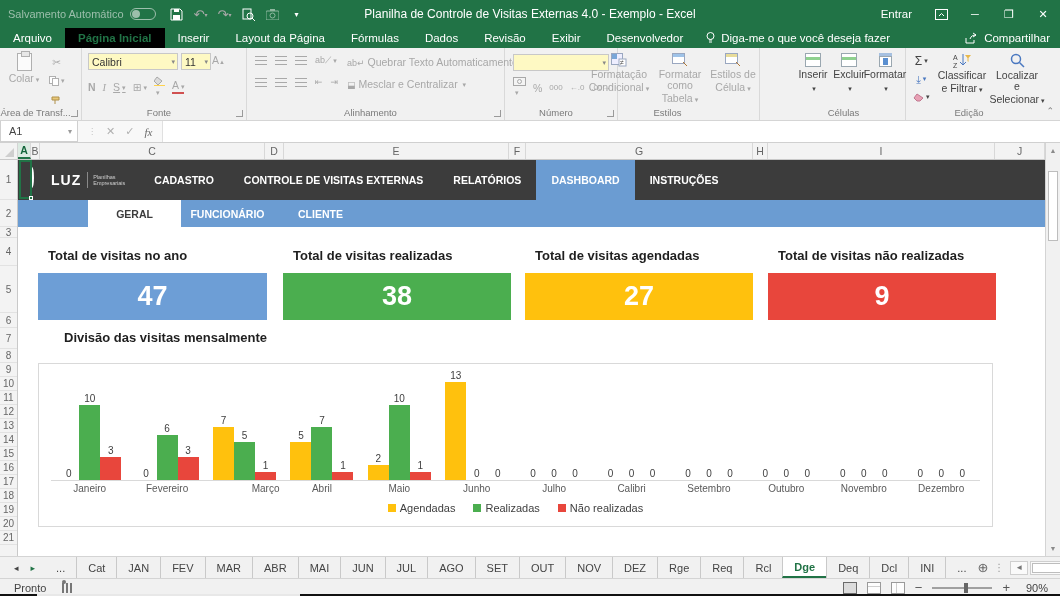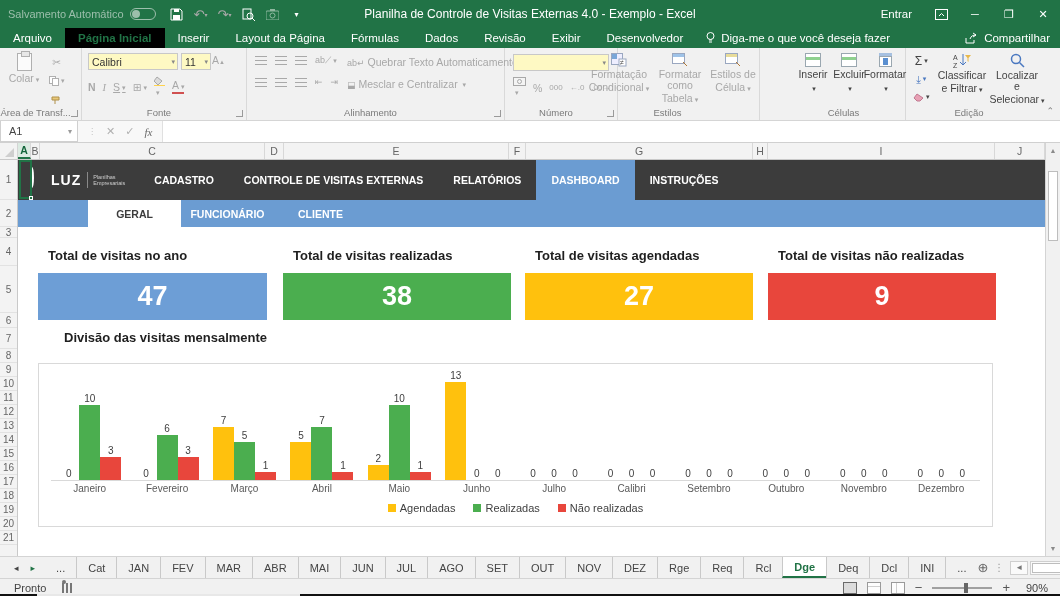--- a/index.html
+++ b/index.html
@@ -676,21 +676,21 @@
             </div>
             <div class="slot">
               <div class="dlabel">0</div>
               <div class="bar" style="height: 0px; background: rgb(232, 70, 60);"></div>
             </div>
           </div>
         </div>
       <div class="months" id="months">
           <div style="width: 70px; text-align: center;">Janeiro</div>
           <div style="width: 70px; text-align: center;">Fevereiro</div>
-          <div style="width: 70px; text-align: center;">Março</div>
+          <div style="width: 70px; text-align: right;">Março</div>
           <div style="width: 70px; text-align: center;">Abril</div>
           <div style="width: 70px; text-align: center;">Maio</div>
           <div style="width: 70px; text-align: center;">Junho</div>
           <div style="width: 70px; text-align: center;">Julho</div>
           <div style="width: 70px; text-align: center;">Calibri</div>
           <div style="width: 70px; text-align: center;">Setembro</div>
           <div style="width: 70px; text-align: center;">Outubro</div>
           <div style="width: 70px; text-align: center;">Novembro</div>
           <div style="width: 70px; text-align: center;">Dezembro</div>
         </div>

